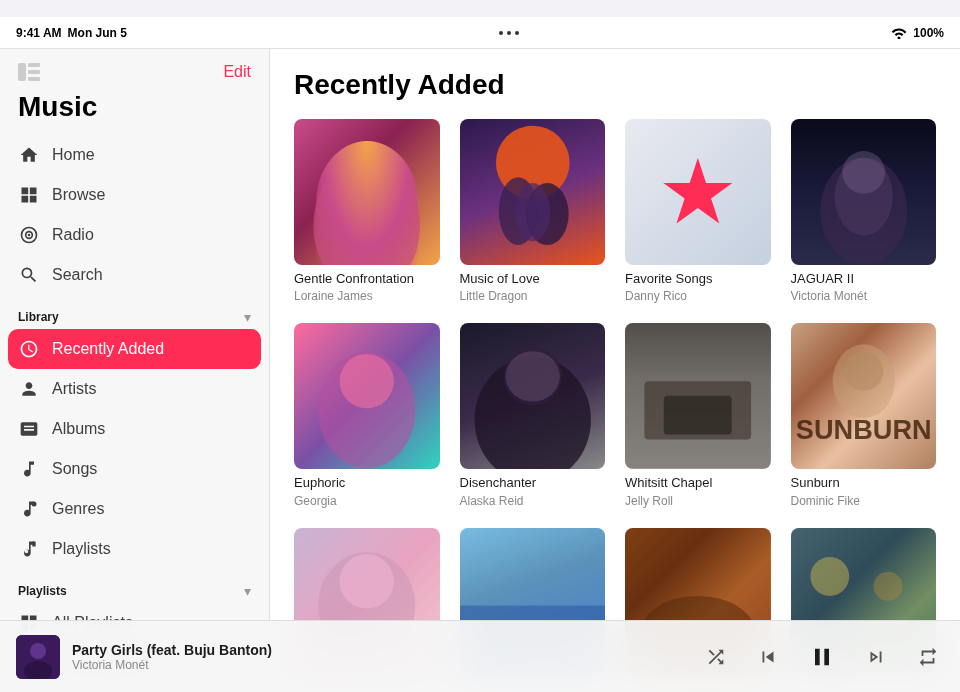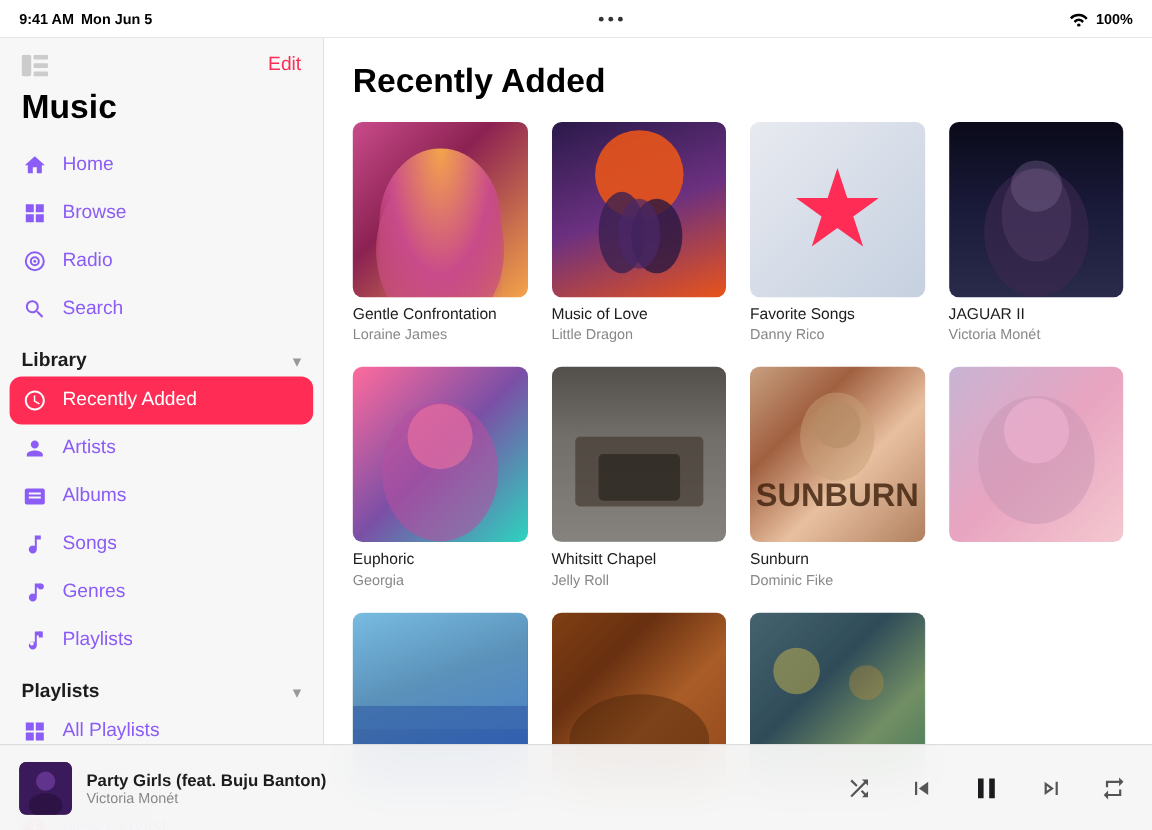--- a/index.html
+++ b/index.html
@@ -17,20 +17,21 @@
       background: #fff;
       height: 32px;
       display: flex;
       align-items: center;
       justify-content: space-between;
       padding: 0 16px;
       font-size: 12px;
       font-weight: 600;
       color: #000;
       border-bottom: 1px solid #e0e0e0;
+      margin-top: 17px;
     }
     .status-left { display: flex; align-items: center; gap: 6px; }
     .status-center { display: flex; gap: 4px; }
     .status-right { display: flex; align-items: center; gap: 6px; }
     .dot { width: 4px; height: 4px; border-radius: 50%; background: #333; }
 
     
     .app-container {
       display: flex;
       height: calc(692px - 32px);
@@ -81,21 +82,21 @@
     }
 
     .nav-item {
       display: flex;
       align-items: center;
       gap: 12px;
       padding: 9px 10px;
       border-radius: 10px;
       cursor: pointer;
       font-size: 16px;
-      color: #8b5cf6;
+      color: #404040;
     }
     .nav-item.active {
       background: #ff2d55;
       color: #fff;
     }
     .nav-icon {
       width: 22px;
       height: 22px;
       display: flex;
       align-items: center;
@@ -104,21 +105,21 @@
     }
     .nav-icon svg { width: 20px; height: 20px; }
 
     .section-header {
       display: flex;
       justify-content: space-between;
       align-items: center;
       padding: 14px 18px 4px 18px;
     }
     .section-title {
-      font-size: 16px;
+      font-size: 12px;
       font-weight: 700;
       color: #1c1c1e;
     }
     .section-chevron {
       color: #999;
       font-size: 14px;
     }
 
     
     .main-content {
@@ -498,20 +499,31 @@
         <div class="album-art art-5">
           <svg width="100%" height="100%" viewBox="0 0 150 150" style="position:absolute;top:0;left:0;">
             <ellipse cx="75" cy="90" rx="50" ry="60" fill="rgba(180,80,160,0.6)"></ellipse>
             <circle cx="75" cy="60" r="28" fill="rgba(255,120,160,0.5)"></circle>
           </svg>
         </div>
         <div class="album-title">Euphoric</div>
         <div class="album-artist">Georgia</div>
       </div>
 
+      <div class="album-item">
+        <div class="album-art art-6">
+          <svg width="100%" height="100%" viewBox="0 0 150 150" style="position:absolute;top:0;left:0;">
+            <ellipse cx="75" cy="100" rx="60" ry="65" fill="rgba(30,20,40,0.8)"></ellipse>
+            <circle cx="75" cy="55" r="30" fill="rgba(50,30,60,0.7)"></circle>
+            <ellipse cx="75" cy="55" rx="28" ry="26" fill="rgba(100,80,110,0.5)"></ellipse>
+          </svg>
+        </div>
+        <div class="album-title">Disenchanter</div>
+        <div class="album-artist">Alaska Reid</div>
+      </div>
 
       <div class="album-item">
         <div class="album-art art-7">
           <svg width="100%" height="100%" viewBox="0 0 150 150" style="position:absolute;top:0;left:0;">
             <rect x="0" y="0" width="150" height="150" fill="rgba(80,70,60,0.4)"></rect>
             <rect x="20" y="60" width="110" height="60" rx="4" fill="rgba(60,50,40,0.6)"></rect>
             <rect x="40" y="75" width="70" height="40" rx="4" fill="rgba(40,35,30,0.7)"></rect>
           </svg>
         </div>
         <div class="album-title">Whitsitt Chapel</div>

